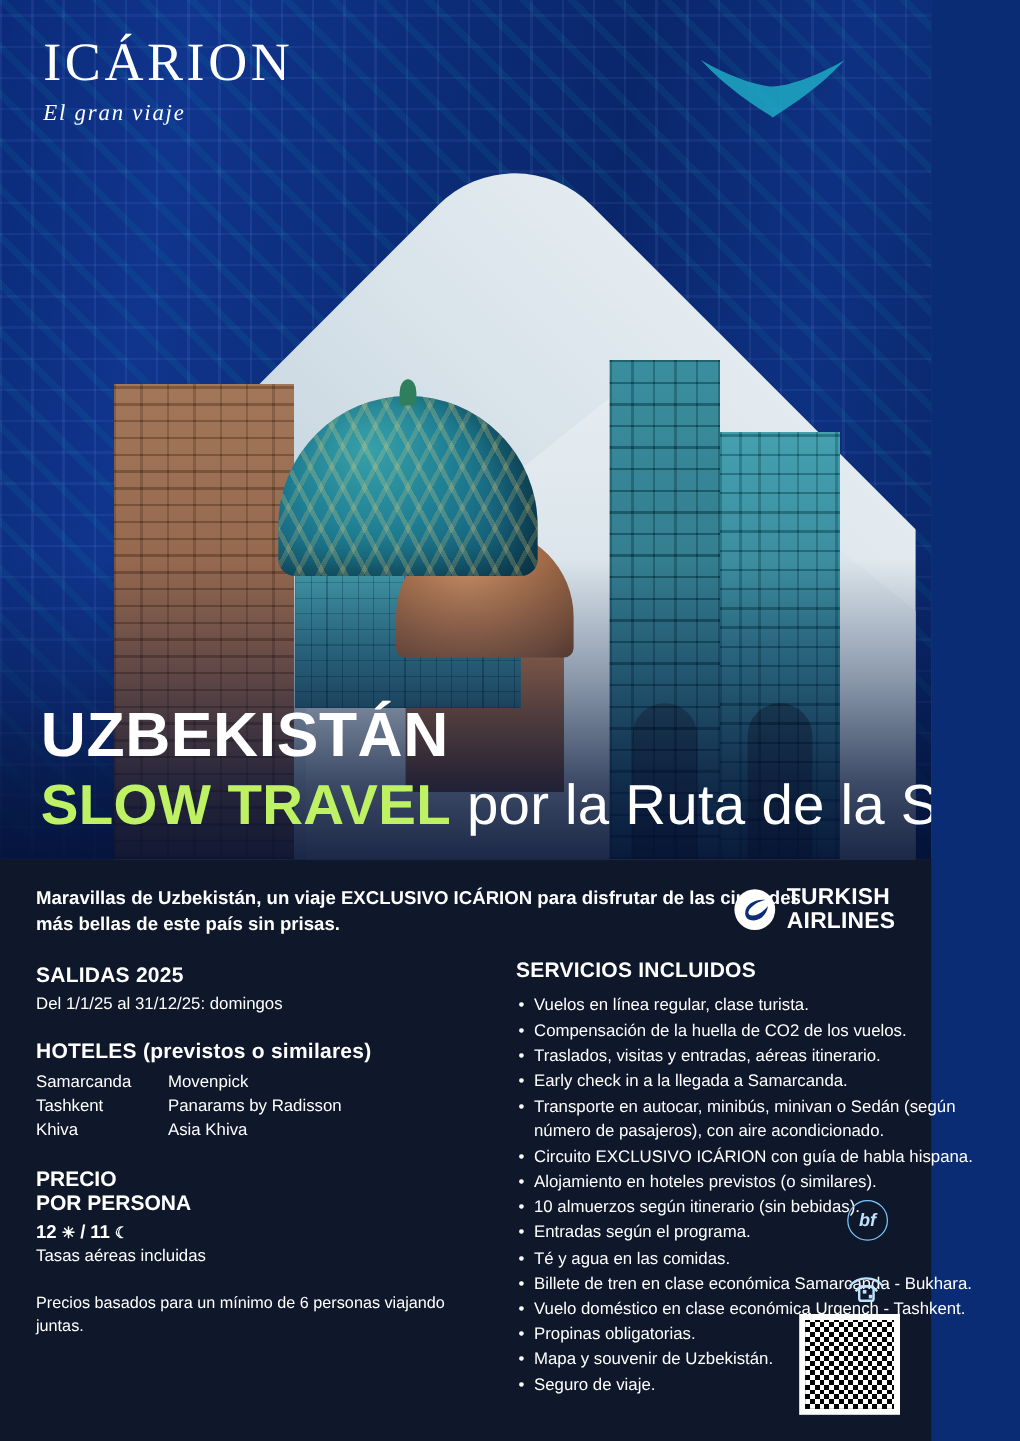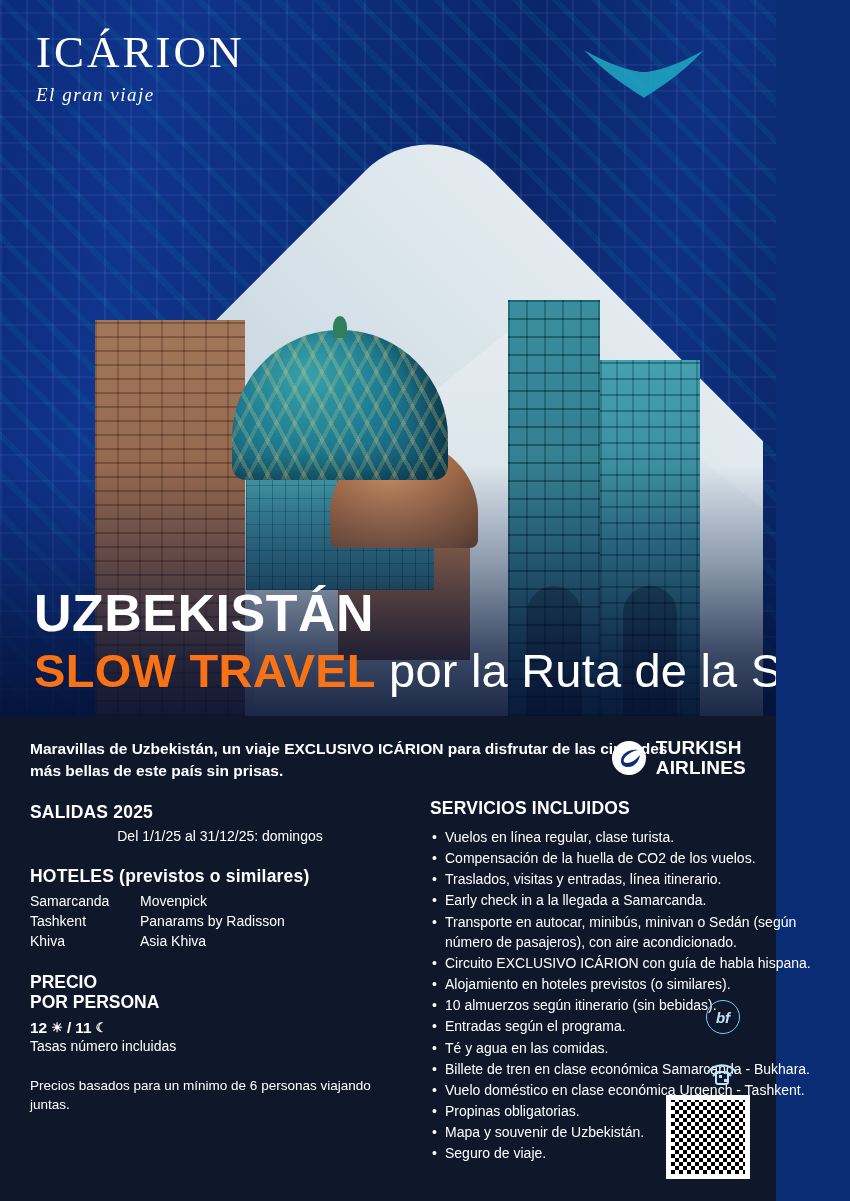--- a/index.html
+++ b/index.html
@@ -186,21 +186,21 @@
 
   
   .hero-titles {
     position:absolute; left: 34px; bottom: 18px; z-index: 7;
   }
   .t-country {
     color:#fff; font-size: 52px; font-weight: 700; letter-spacing: .5px; line-height: 1.05;
   }
   .t-line2 { margin-top: 2px; white-space: nowrap; }
   .t-slow {
-    color:#f97316; font-size: 47px; font-weight: 700; letter-spacing: .3px;
+    color:#bef264; font-size: 47px; font-weight: 700; letter-spacing: .3px;
   }
   .t-rest {
     color:#ffffff; font-size: 47px; font-weight: 400; letter-spacing: .2px;
   }
 
   
   .body-blue {
     position:absolute; left:0; top:716px; width: 776px; height: 485px;
     background: #0f172a;
   }
@@ -216,21 +216,21 @@
 
   .col-left {
     position:absolute; left: 30px; top: 86px; width: 380px; color:#fff;
   }
   .col-right {
     position:absolute; left: 430px; top: 82px; width: 400px; color:#fff;
   }
   .h-sec {
     color:#ffffff; font-weight:700; font-size: 17.5px; letter-spacing:.2px;
   }
-  .sub-line { font-size: 14px; margin-top: 5px; text-align: center; }
+  .sub-line { font-size: 14px; margin-top: 5px; }
   .blk { margin-top: 22px; }
   .cat { font-weight:700; font-size: 14.5px; margin-top: 4px; }
   .hotels { margin-top: 4px; }
   .hrow { display:flex; font-size: 14px; line-height: 1.44; }
   .hcity { width: 110px; }
   .price-head { font-weight:700; font-size: 17.5px; line-height:1.12; }
   .dur { font-size: 15.5px; font-weight: 700; margin-top: 6px; display:flex; align-items:center; gap:4px;}
   .dur .ic { font-size: 13px; }
   .from { font-size: 14.5px; margin-top: 3px; }
   .tasas { font-size: 14px; margin-top: 1px; }
@@ -366,31 +366,31 @@
       <div class="blk">
         <div class="price-head">PRECIO</div>
         <div class="price-head">POR PERSONA</div>
         <div class="dur">
           <span>12</span>
           <span class="ic">☀</span>
           <span>/</span>
           <span>11</span>
           <span class="ic">☾</span>
         </div>
-        <div class="tasas">Tasas número incluidas</div>
+        <div class="tasas">Tasas aéreas incluidas</div>
         <div class="note">Precios basados para un mínimo de 6 personas viajando juntas.</div>
       </div>
     </div>
 
     <div class="col-right">
       <div class="h-sec">SERVICIOS INCLUIDOS</div>
       <div class="svc-list">
         <div class="svc">Vuelos en línea regular, clase turista.</div>
         <div class="svc">Compensación de la huella de CO2 de los vuelos.</div>
-        <div class="svc">Traslados, visitas y entradas, línea itinerario.</div>
+        <div class="svc">Traslados, visitas y entradas, aéreas itinerario.</div>
         <div class="svc">Early check in a la llegada a Samarcanda.</div>
         <div class="svc">Transporte en autocar, minibús, minivan o Sedán (según número de pasajeros), con aire acondicionado.</div>
         <div class="svc">Circuito EXCLUSIVO ICÁRION con guía de habla hispana.</div>
         <div class="svc">Alojamiento en hoteles previstos (o similares).</div>
         <div class="svc">10 almuerzos según itinerario (sin bebidas).</div>
         <div class="svc">Entradas según el programa.</div>
         <div class="svc">Té y agua en las comidas.</div>
         <div class="svc">Billete de tren en clase económica Samarcanda - Bukhara.</div>
         <div class="svc">Vuelo doméstico en clase económica Urgench - Tashkent.</div>
         <div class="svc">Propinas obligatorias.</div>

